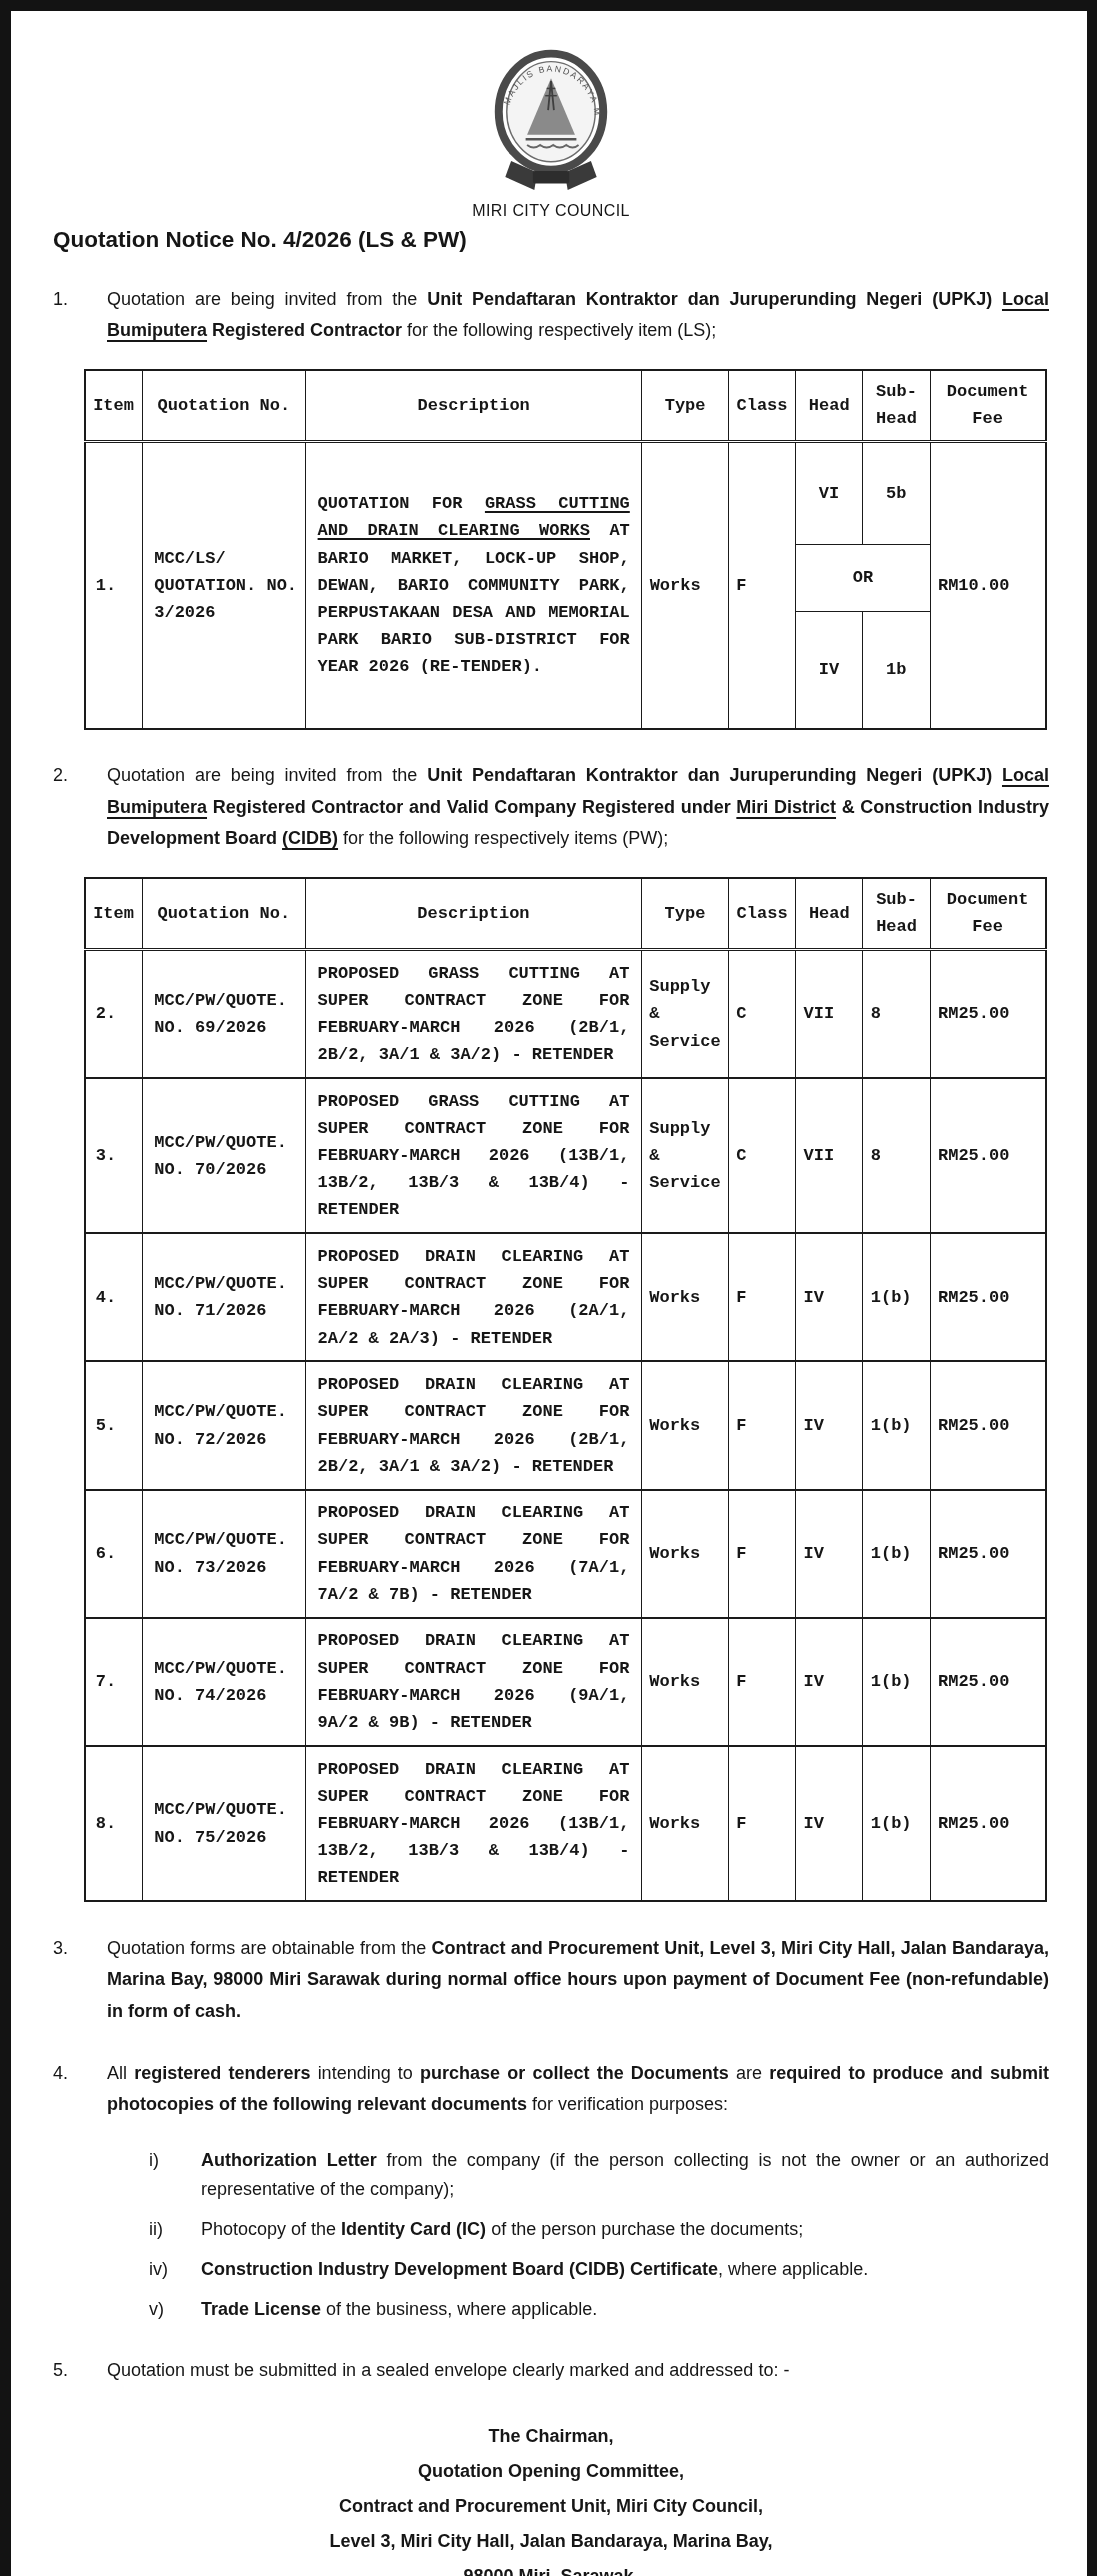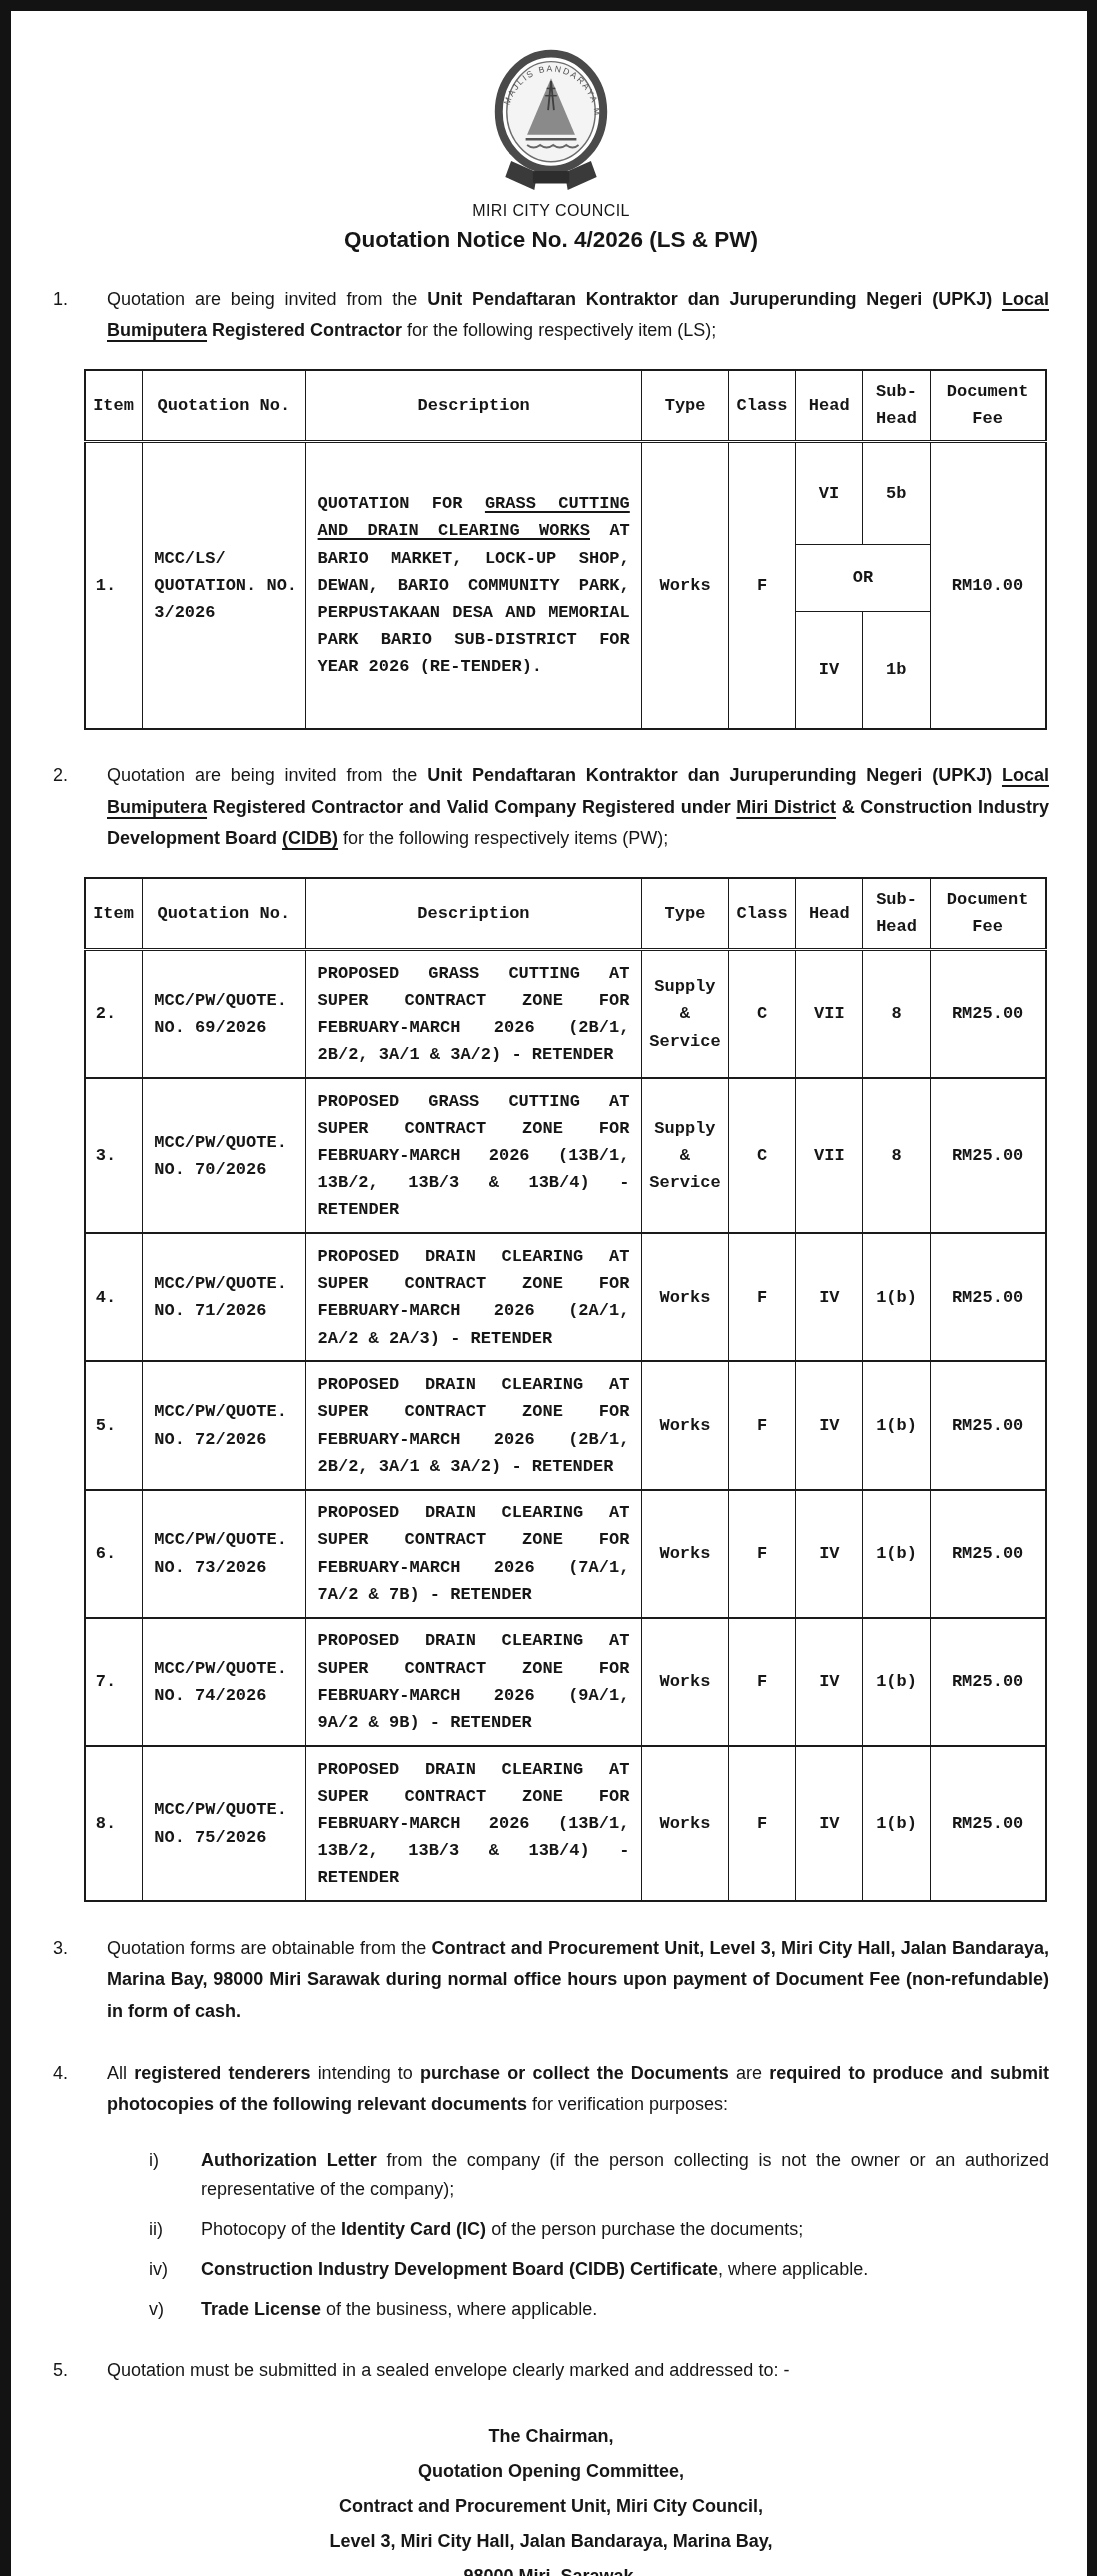--- a/index.html
+++ b/index.html
@@ -3,38 +3,38 @@
 <meta charset="utf-8">
 <style>
   * { box-sizing: border-box; }
   body { margin: 0; background: #2a2a2a; font-family: "Liberation Sans", sans-serif; }
   .frame { width: 1098px; margin: 0 auto; background: #131313; padding: 11px 11px 16px 11px; }
   .page  { background: #ffffff; color: #161616; min-height: 2549px; padding: 25px 38px 33px 42px; }
 
   
   .logo-wrap { text-align: center; margin: 2.9px 0 7.3px 0; }
   .org   { text-align: center; font-size: 16px; letter-spacing: 0.4px; margin-top: 4.4px; }
-  .title { text-align: center; font-size: 22.5px; font-weight: bold; margin-top: 7.3px; }
+  .title { font-size: 22.5px; font-weight: bold; margin-top: 7.3px; }
 
   
   .clause { display: flex; margin-top: 30.5px; font-size: 18px; line-height: 1.75; }
   .clause .num  { flex: 0 0 54px; }
   .clause .body { flex: 1; text-align: justify; }
   .b  { font-weight: bold; }
   .u  { text-decoration: underline; text-decoration-thickness: 1.5px; text-underline-offset: 2.9px; }
   .bu { font-weight: bold; text-decoration: underline; text-decoration-thickness: 1.8px; text-underline-offset: 3.6px; }
 
   
   .qtable { border-collapse: collapse; width: calc(100% - 33px); margin: 22px 0 4.4px 30.5px;
             font-size: 17px; font-weight: bold; line-height: 1.6; }
   .qtable th, .qtable td { border: 1.5px solid #1a1a1a; padding: 5.8px 7.3px; vertical-align: middle; }
   .qtable { border: 2.2px solid #1a1a1a; font-family: Liberation Mono, monospace; }
   .qtable thead th { text-align: center; border-bottom: 3.6px double #1a1a1a; padding: 7.3px 4.4px; }
   .qtable .pre  { white-space: pre-line; }
-  .qtable .c    { text-align: center; }
+  .qtable .c    { }
   .qtable .item { text-align: left; padding-left: 10.2px; vertical-align: middle; }
   .qtable .qno  { text-align: left; padding-left: 11.6px; }
   .qtable .desc { text-align: justify; padding: 8.7px 11.6px; }
   .qtable tbody tr + tr td { border-top: 2.9px double #1a1a1a; }
 
   
   .orcell { padding: 0 !important; height: 0.7px; }
   .orgrid { display: grid; grid-template-columns: 1fr 1fr; grid-template-rows: 1.1fr 0.72fr 1.25fr;
             width: 100%; height: 100%; min-height: 285px; }
   .og { display: flex; align-items: center; justify-content: center; }

